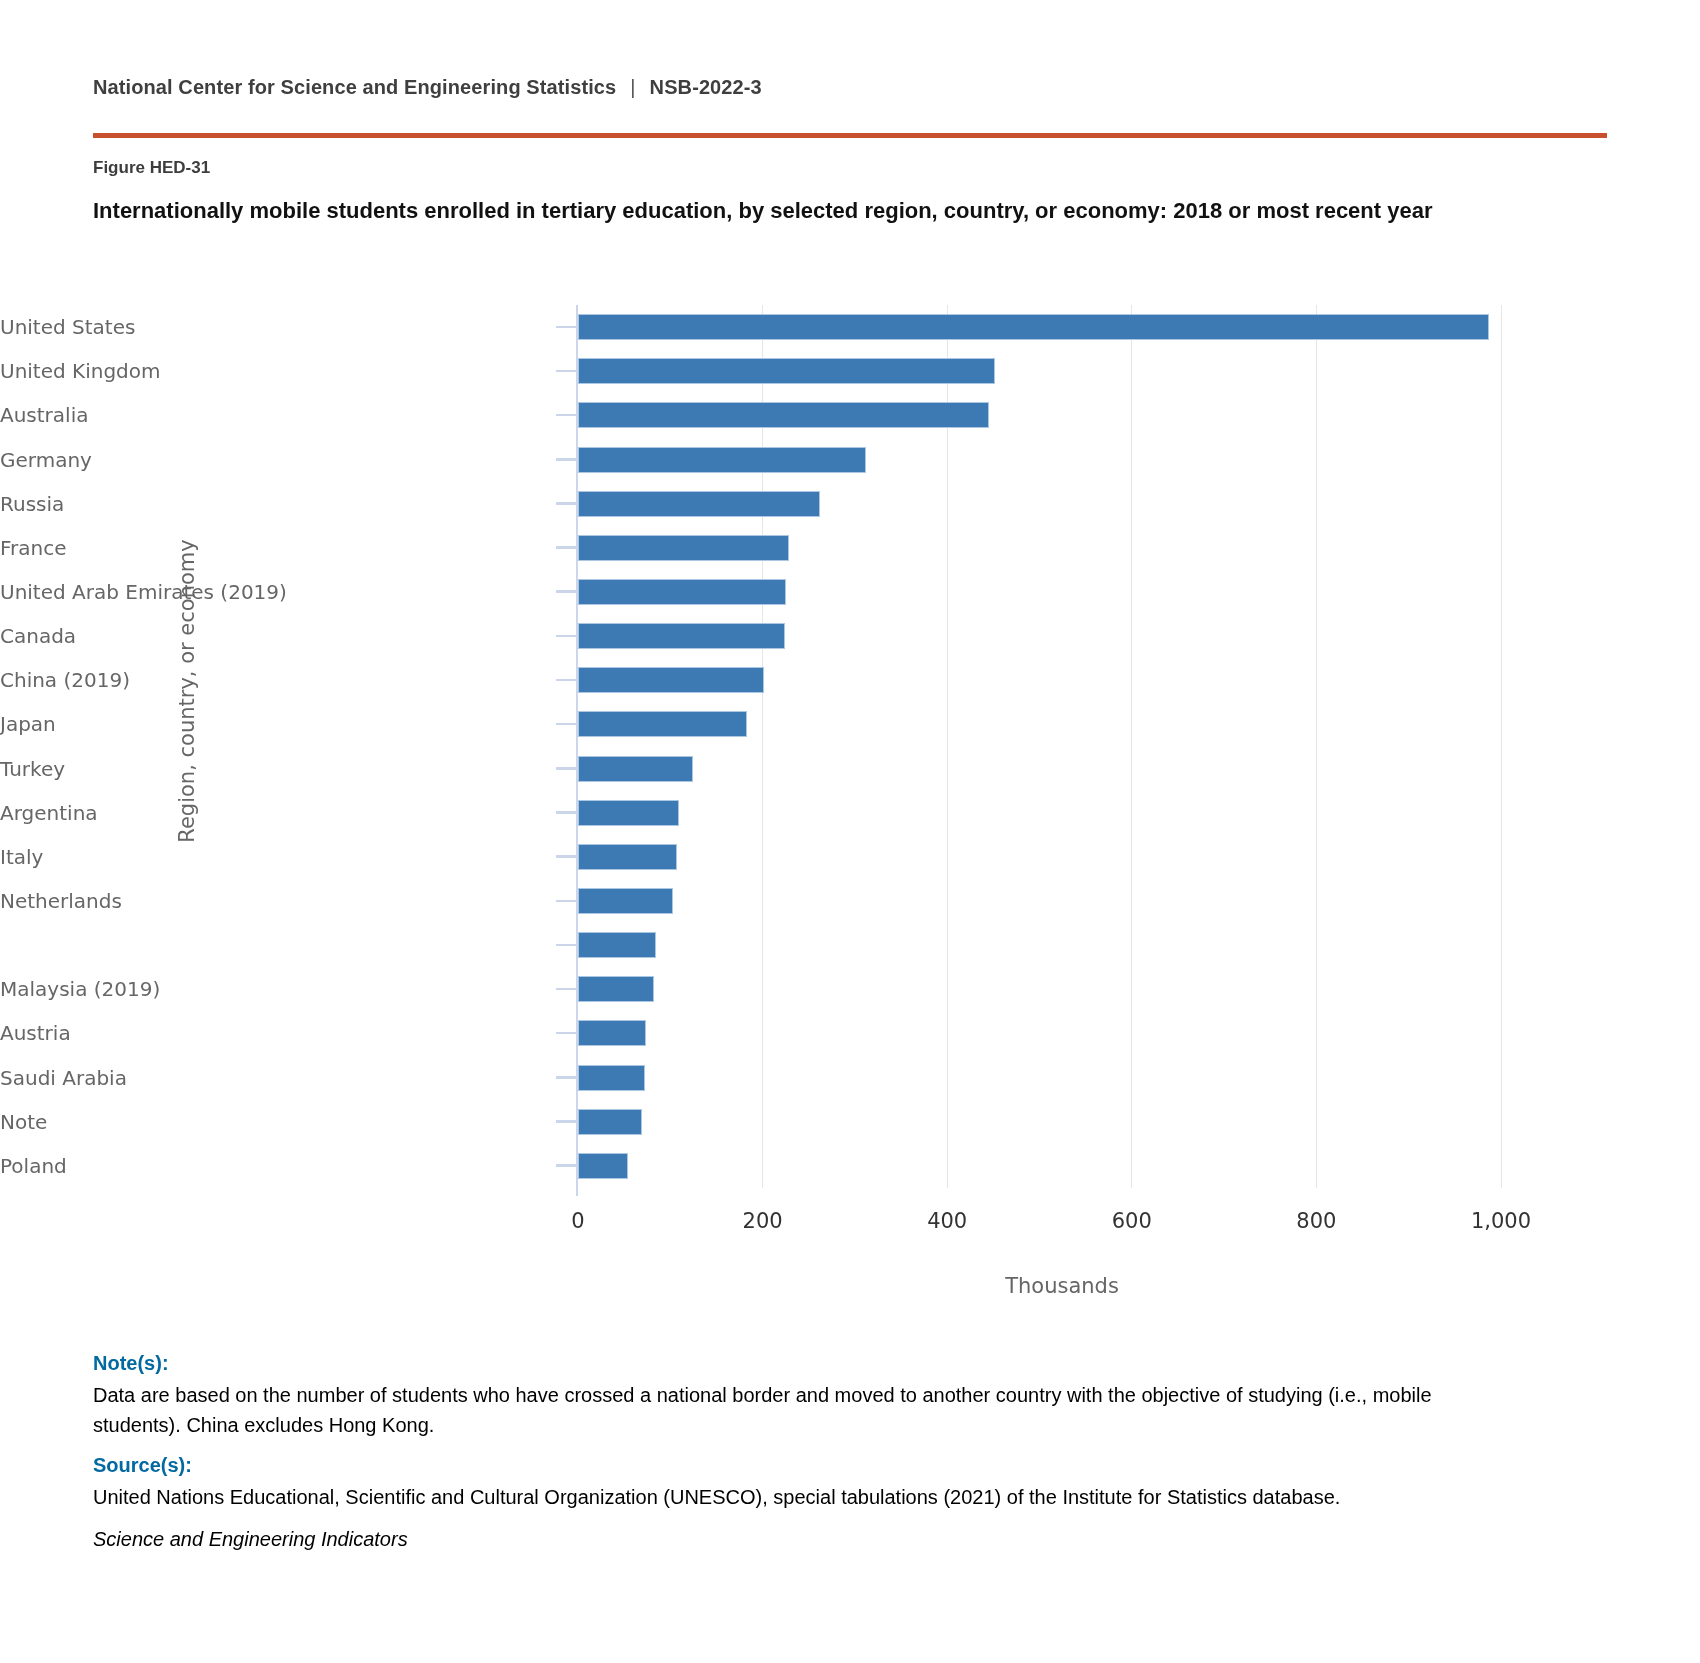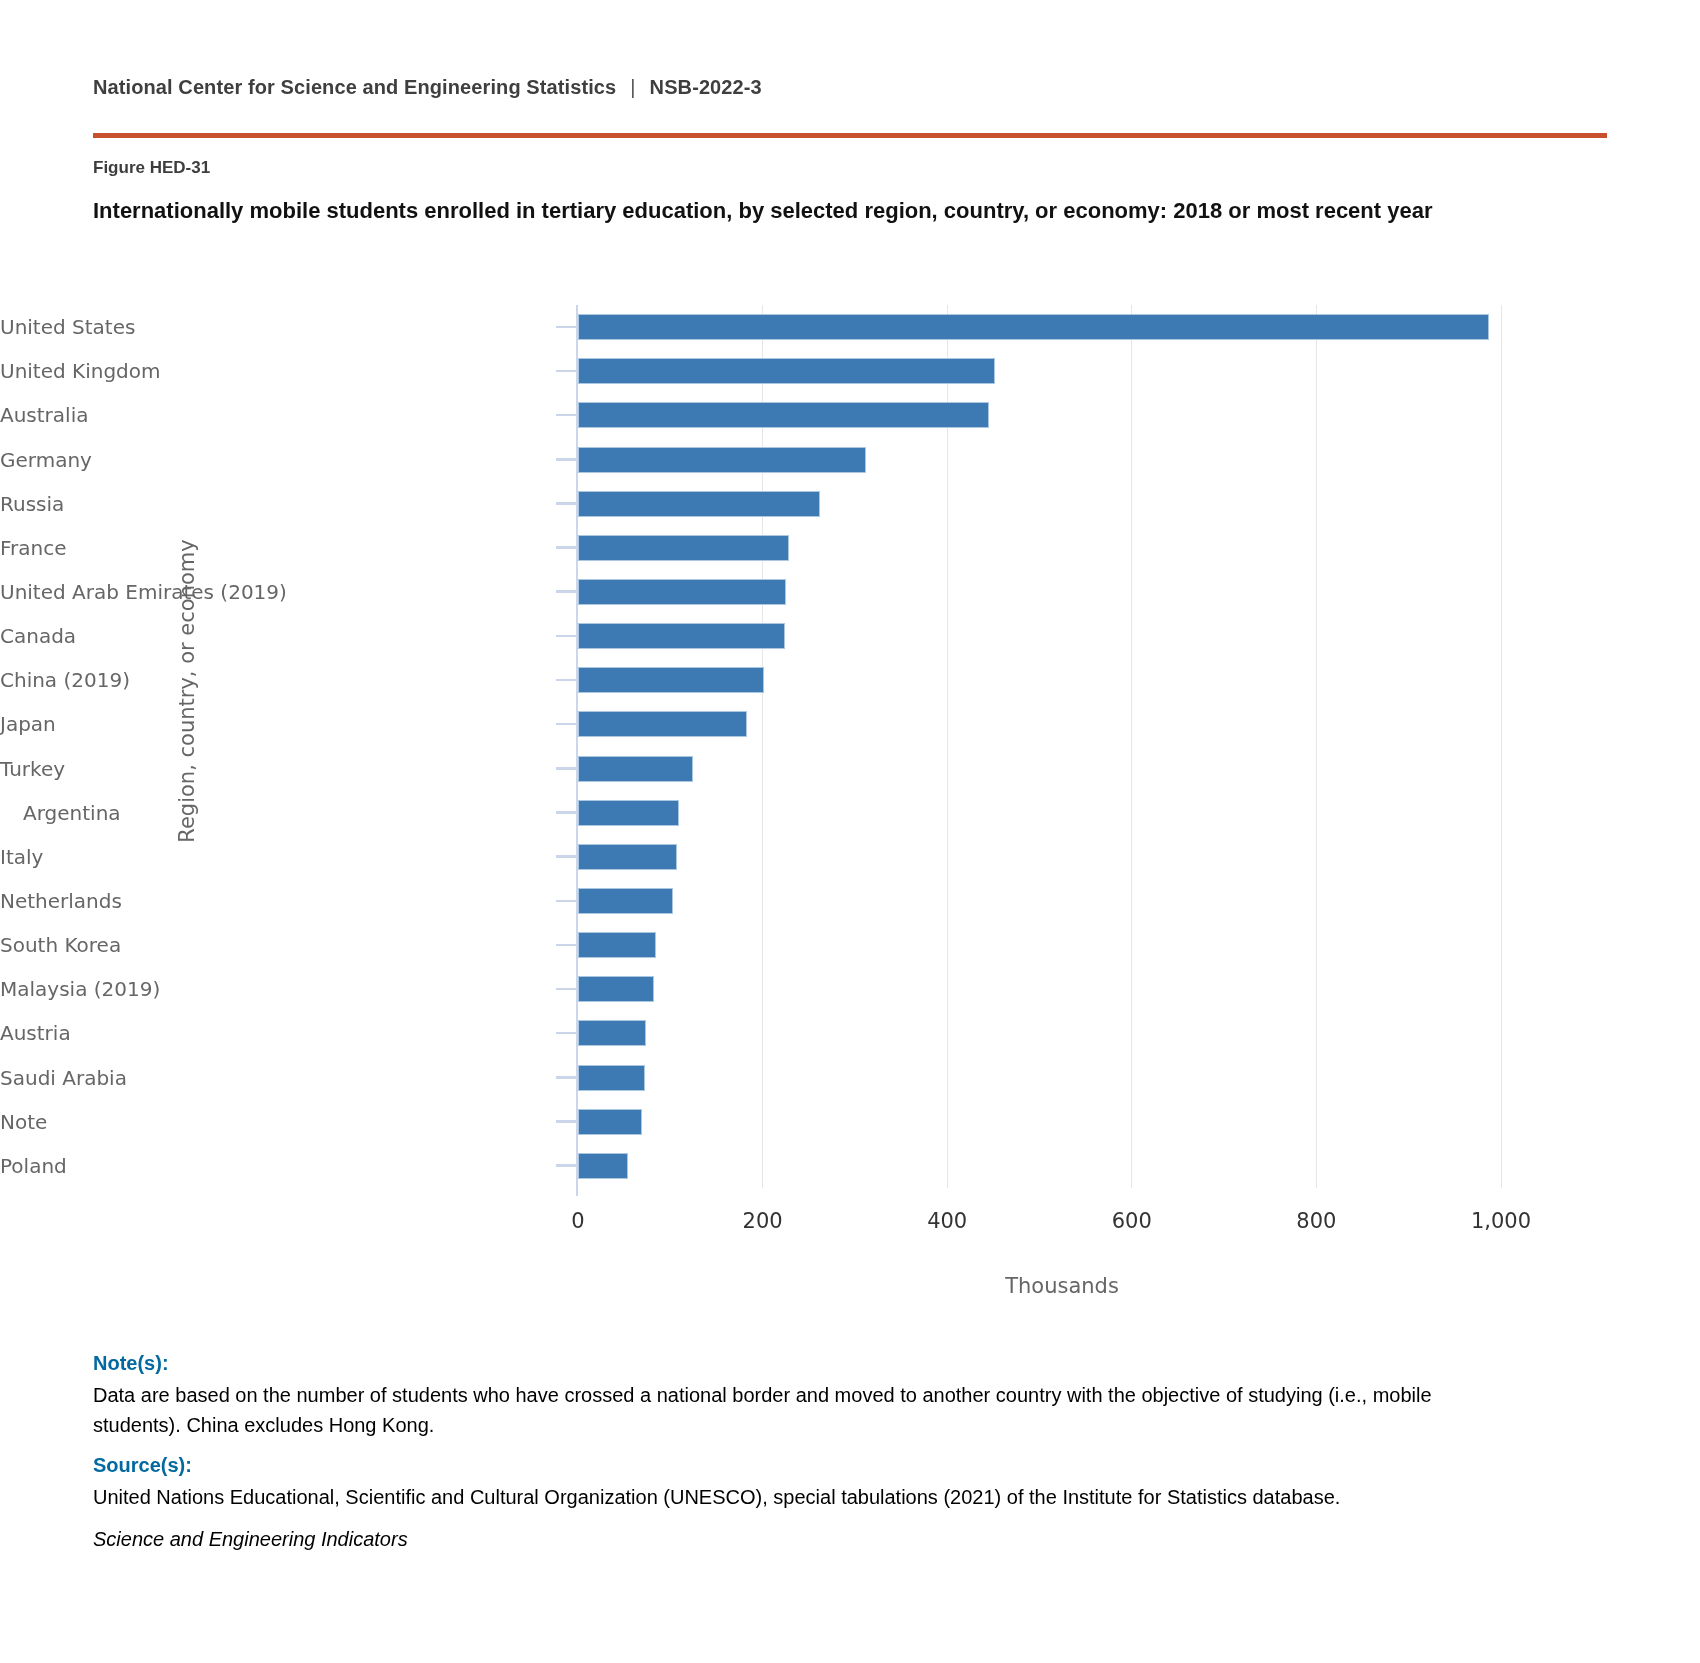--- a/index.html
+++ b/index.html
@@ -129,30 +129,29 @@
       <div class="bar" style="left: 578px; top: 623.125px; width: 207px; height: 26px; background: rgb(61, 121, 179);"></div>
       <div class="cat-label" style="top: 658.275px; height: 44px; line-height: 44px;">China (2019)</div>
       <div class="cat-tick" style="left: 556px; top: 678.775px; width: 21px;"></div>
       <div class="bar" style="left: 578px; top: 667.275px; width: 186px; height: 26px; background: rgb(61, 121, 179);"></div>
       <div class="cat-label" style="top: 702.425px; height: 44px; line-height: 44px;">Japan</div>
       <div class="cat-tick" style="left: 556px; top: 722.925px; width: 21px;"></div>
       <div class="bar" style="left: 578px; top: 711.425px; width: 169px; height: 26px; background: rgb(61, 121, 179);"></div>
       <div class="cat-label" style="top: 746.575px; height: 44px; line-height: 44px;">Turkey</div>
       <div class="cat-tick" style="left: 556px; top: 767.075px; width: 21px;"></div>
       <div class="bar" style="left: 578px; top: 755.575px; width: 115px; height: 26px; background: rgb(61, 121, 179);"></div>
-      <div class="cat-label" style="top: 790.725px; height: 44px; line-height: 44px; padding-left: 23px;">Argentina</div>
+      <div class="cat-label" style="top: 790.725px; height: 44px; line-height: 44px;">Argentina</div>
       <div class="cat-tick" style="left: 556px; top: 811.225px; width: 21px;"></div>
       <div class="bar" style="left: 578px; top: 799.725px; width: 101px; height: 26px; background: rgb(61, 121, 179);"></div>
       <div class="cat-label" style="top: 834.875px; height: 44px; line-height: 44px;">Italy</div>
       <div class="cat-tick" style="left: 556px; top: 855.375px; width: 21px;"></div>
       <div class="bar" style="left: 578px; top: 843.875px; width: 99px; height: 26px; background: rgb(61, 121, 179);"></div>
       <div class="cat-label" style="top: 879.025px; height: 44px; line-height: 44px;">Netherlands</div>
       <div class="cat-tick" style="left: 556px; top: 899.525px; width: 21px;"></div>
       <div class="bar" style="left: 578px; top: 888.025px; width: 95px; height: 26px; background: rgb(61, 121, 179);"></div>
-      <div class="cat-label" style="top: 923.175px; height: 44px; line-height: 44px;">South Korea</div>
       <div class="cat-tick" style="left: 556px; top: 943.675px; width: 21px;"></div>
       <div class="bar" style="left: 578px; top: 932.175px; width: 78px; height: 26px; background: rgb(61, 121, 179);"></div>
       <div class="cat-label" style="top: 967.325px; height: 44px; line-height: 44px;">Malaysia (2019)</div>
       <div class="cat-tick" style="left: 556px; top: 987.825px; width: 21px;"></div>
       <div class="bar" style="left: 578px; top: 976.325px; width: 76px; height: 26px; background: rgb(61, 121, 179);"></div>
       <div class="cat-label" style="top: 1011.47px; height: 44px; line-height: 44px;">Austria</div>
       <div class="cat-tick" style="left: 556px; top: 1031.97px; width: 21px;"></div>
       <div class="bar" style="left: 578px; top: 1020.47px; width: 68px; height: 26px; background: rgb(61, 121, 179);"></div>
       <div class="cat-label" style="top: 1055.62px; height: 44px; line-height: 44px;">Saudi Arabia</div>
       <div class="cat-tick" style="left: 556px; top: 1076.12px; width: 21px;"></div>

